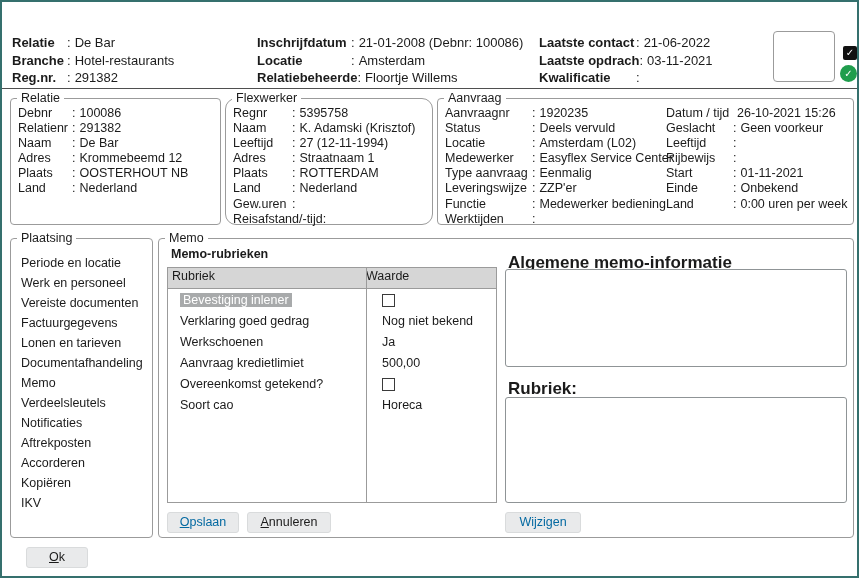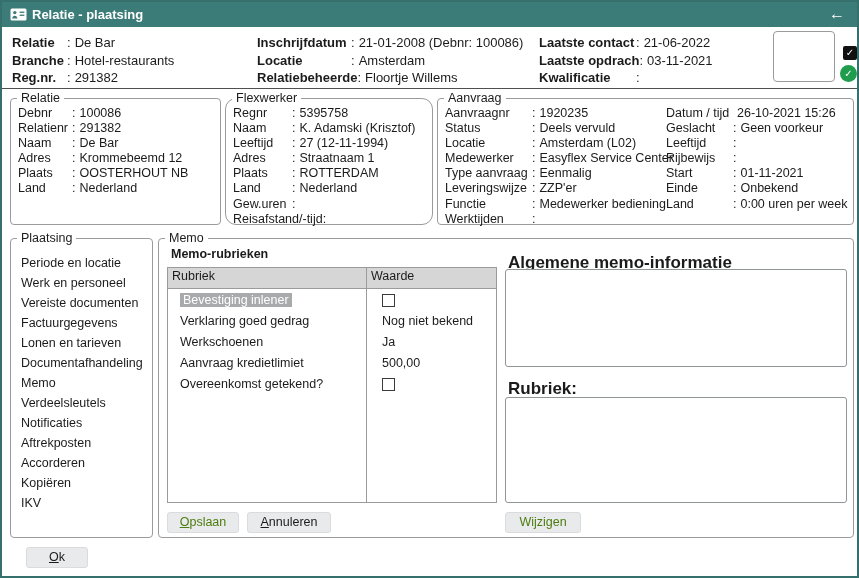--- a/index.html
+++ b/index.html
@@ -44,58 +44,47 @@
   .av-right .lbl { min-width:67px; }
   
   .menu { padding:14px 0 0 10px; }
   .mitem { font-size:12.5px; line-height:20px; cursor:pointer; white-space:nowrap; }
   
   .memo-sub { position:absolute; left:12px; top:8px; font-size:12.5px; font-weight:bold; }
   .mtable { position:absolute; left:8px; top:28px; width:330px; height:236px; border:1px solid #9b9b9b; background:#fff; }
   .mtable .vdiv { position:absolute; left:198px; top:0; bottom:0; width:1px; background:#9b9b9b; }
   .thead { display:flex; height:21px; background:#d6d6d6; border-bottom:1px solid #9b9b9b; font-size:12.5px; line-height:16px; }
   .th.c1 { width:198px; padding-left:4px; }
-  .th.c2 { flex:1; padding-left:5px; }
+  .th.c2 { flex:1; }
   .trow { display:flex; height:21px; align-items:center; font-size:12.5px; cursor:default; }
   .trow:first-of-type { margin-top:2px; }
   .td.c1 { width:198px; padding-left:12px; }
   .td.c2 { flex:1; padding-left:16px; }
   .selhl { background:#a8aaab; color:#fff; padding:0 3px; }
   .cbx { display:inline-block; width:13px; height:13px; border:1px solid #3a3a3a; background:#fff; vertical-align:middle; cursor:pointer; }
   .memo-right-label { position:absolute; font-size:17px; font-weight:bold; }
   .lbl-algemeen { left:349px; top:14px; }
   .lbl-rubriek  { left:349px; top:140px; }
   textarea.memo-ta { position:absolute; left:346px; width:342px; border:1px solid #8f9496; border-radius:3px; background:#fff; resize:none; font-family:"Liberation Sans",sans-serif; font-size:12.5px; padding:3px; }
   .ta-algemeen { top:30px; height:98px; }
   .ta-rubriek  { top:158px; height:106px; }
   
   .btn { position:absolute; height:21px; background:#e9eaeb; border:1px solid #d9dbdc; border-radius:3px; font-family:"Liberation Sans",sans-serif; font-size:12.5px; color:#1b1b1b; text-align:center; line-height:19px; cursor:pointer; }
   .btn .mn { text-decoration:underline; }
-  .btn.disabled { color:#4d7c0f; cursor:default; }
+  .btn.disabled { color:#0369a1; cursor:default; }
   .btn-opslaan   { left:8px;   top:273px; width:72px; }
   .btn-annuleren { left:88px;  top:273px; width:84px; }
   .btn-wijzigen  { left:346px; top:273px; width:76px; }
   .btn-ok { left:24px; top:545px; width:62px; height:21px; }
 </style>
 </head>
 <body>
 
 <div class="window">
 
-  <div class="titlebar">
-    <svg class="ticon" viewBox="0 0 17 13">
-      <rect x="0.5" y="0.5" width="16" height="12" rx="1.5" fill="#ffffff"></rect>
-      <circle cx="4.8" cy="4.6" r="1.7" fill="#3b7c78"></circle>
-      <path d="M2.2 10.6c0-1.8 1.2-2.9 2.6-2.9s2.6 1.1 2.6 2.9z" fill="#3b7c78"></path>
-      <rect x="9.6" y="3.6" width="4.8" height="1.3" fill="#3b7c78"></rect>
-      <rect x="9.6" y="6.6" width="4.8" height="1.3" fill="#3b7c78"></rect>
-    </svg>
-    <span class="ttext">Relatie - plaatsing</span>
-    <span class="back">←</span>
-  </div>
 
   <div class="hdr">
     <div class="hcol hcol-1">
       <div class="hrow">
           <span class="lbl">Relatie</span>
           <span class="sep">:</span>
           <span class="val">De Bar</span>
         </div>
       <div class="hrow">
           <span class="lbl">Branche</span>
@@ -354,20 +343,24 @@
         <div class="td c2">Ja</div>
       </div>
       <div class="trow">
         <div class="td c1">Aanvraag kredietlimiet</div>
         <div class="td c2">500,00</div>
       </div>
       <div class="trow">
         <div class="td c1">Overeenkomst getekend?</div>
         <div class="td c2"><span class="cbx"></span></div>
       </div>
+      <div class="trow">
+        <div class="td c1">Soort cao</div>
+        <div class="td c2">Horeca</div>
+      </div>
     </div>
 
     <button class="btn btn-opslaan disabled"><span class="mn">O</span><span>pslaan</span></button>
     <button class="btn btn-annuleren"><span class="mn">A</span><span>nnuleren</span></button>
 
     <div class="memo-right-label lbl-algemeen">Algemene memo-informatie</div>
     <textarea class="memo-ta ta-algemeen" style=""></textarea>
     <div class="memo-right-label lbl-rubriek">Rubriek:</div>
     <textarea class="memo-ta ta-rubriek" style=""></textarea>
     <button class="btn btn-wijzigen disabled">Wijzigen</button>

